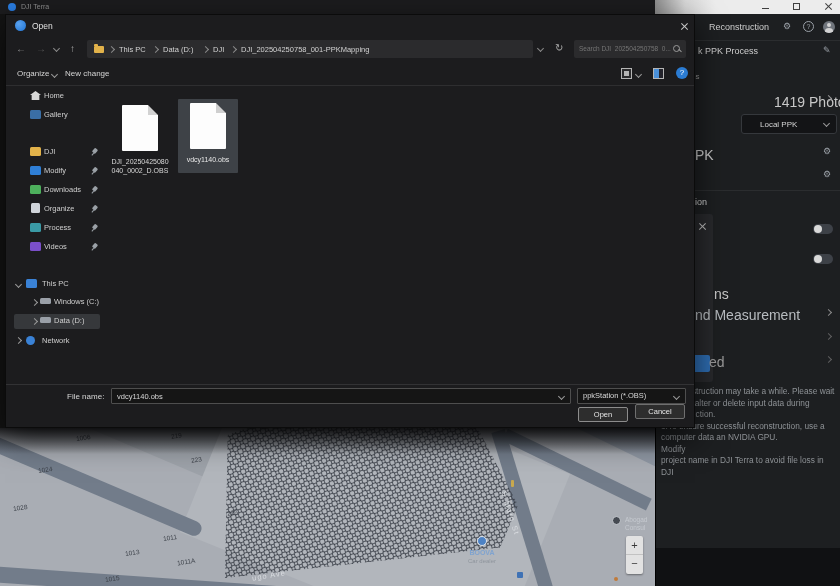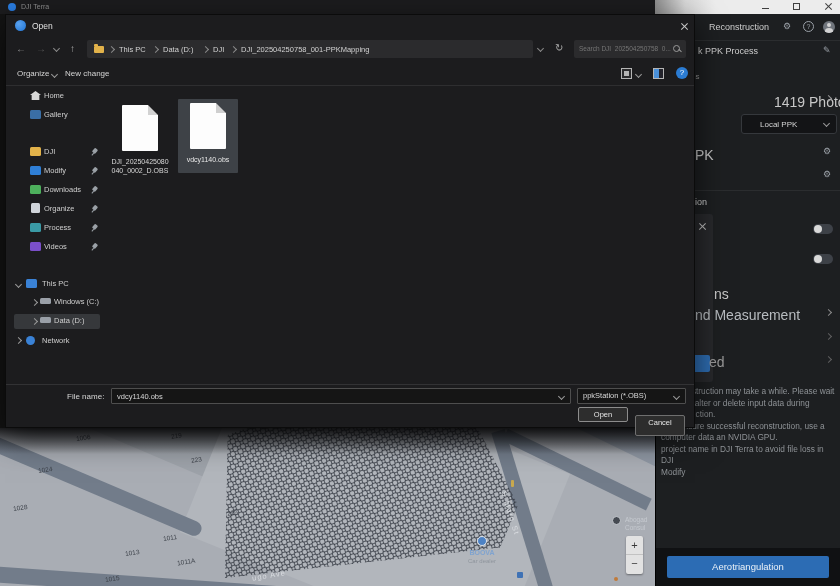--- a/index.html
+++ b/index.html
@@ -112,28 +112,25 @@
   <span class="a chv right" style="left:170px;top:320px;color:#5f5f5f"></span>
   <div class="a frag" style="left:53px;top:340px;color:#9a9a9a">ed</div>
   <span class="a chv right" style="left:170px;top:343px;color:#5f5f5f"></span>
 
   <div class="a" style="left:5px;top:372px;width:176px">
     <div class="noteline">1.Reconstruction may take a while. Please wait</div>
     <div class="noteline">2.Do not alter or delete input data during</div>
     <div class="noteline">reconstruction.</div>
     <div class="noteline">3.To ensure successful reconstruction, use a</div>
     <div class="noteline">computer data an NVIDIA GPU.</div>
+    <div class="noteline">Modify</div>
     <div class="noteline" style="white-space:normal">project name in DJI Terra to avoid file loss in DJI</div>
-    <div class="noteline">Modify</div>
   </div>
 
   <div class="a" style="left:0;top:534px;width:185px;height:38px;background:#101113"></div>
-  <div class="a" style="left:11px;top:542px;width:162px;height:22px;background:#2c6cb4;border-radius:2px;text-align:center">
-    <span style="font-size:9.5px;line-height:22px;color:#eaf1f8">Aerotriangulation</span>
-  </div>
 </div>
 
 <div class="a" style="left:0;top:428px;width:655px;height:158px;background:#a9adb4;overflow:hidden">
 
   <div class="a" style="left:-30px;top:-44px;width:300px;height:55px;background:#9da2a9;transform:rotate(23deg)"></div>
   <div class="a" style="left:205px;top:-25px;width:340px;height:200px;background:#b2b6bc;transform:rotate(22deg)"></div>
   <div class="a" style="left:580px;top:-30px;width:130px;height:60px;background:#8f97a3;transform:rotate(26deg)"></div>
 
   <div class="road" style="left:-20px;top:2px;width:240px;height:15px;border-radius:0 8px 8px 0;transform:rotate(23deg);transform-origin:left center"></div>
   <div class="road" style="left:-10px;top:138px;width:380px;height:16px;transform:rotate(4deg);transform-origin:left center"></div>
@@ -283,14 +280,14 @@
   <span class="a" style="left:61px;top:377px;font-size:8px;color:#d5d5d5">File name:</span>
   <div class="a combo" style="left:105px;top:373px;width:460px;height:16px">
     <input style="position: absolute; left: 5px; top: 1px; width: 430px; height: 12px; font-size: 7.5px;" value="vdcy1140.obs">
     <span class="a chv down" style="right:6px;top:5px;color:#9a9a9a"></span>
   </div>
   <div class="a combo" style="left:571px;top:373px;width:109px;height:16px">
     <span>ppkStation (*.OBS)</span>
     <span class="a chv down" style="right:6px;top:5px;color:#9a9a9a"></span>
   </div>
   <div class="a btn" style="left:572px;top:392px;width:50px;height:15px;border-color:#8c8c8c"><span>Open</span></div>
-  <div class="a btn" style="left:629px;top:400px;width:50px;height:21px"><span>Cancel</span></div>
+  <div class="a btn" style="left:629px;top:389px;width:50px;height:15px"><span>Cancel</span></div>
 </div>
 
 </body></html>

